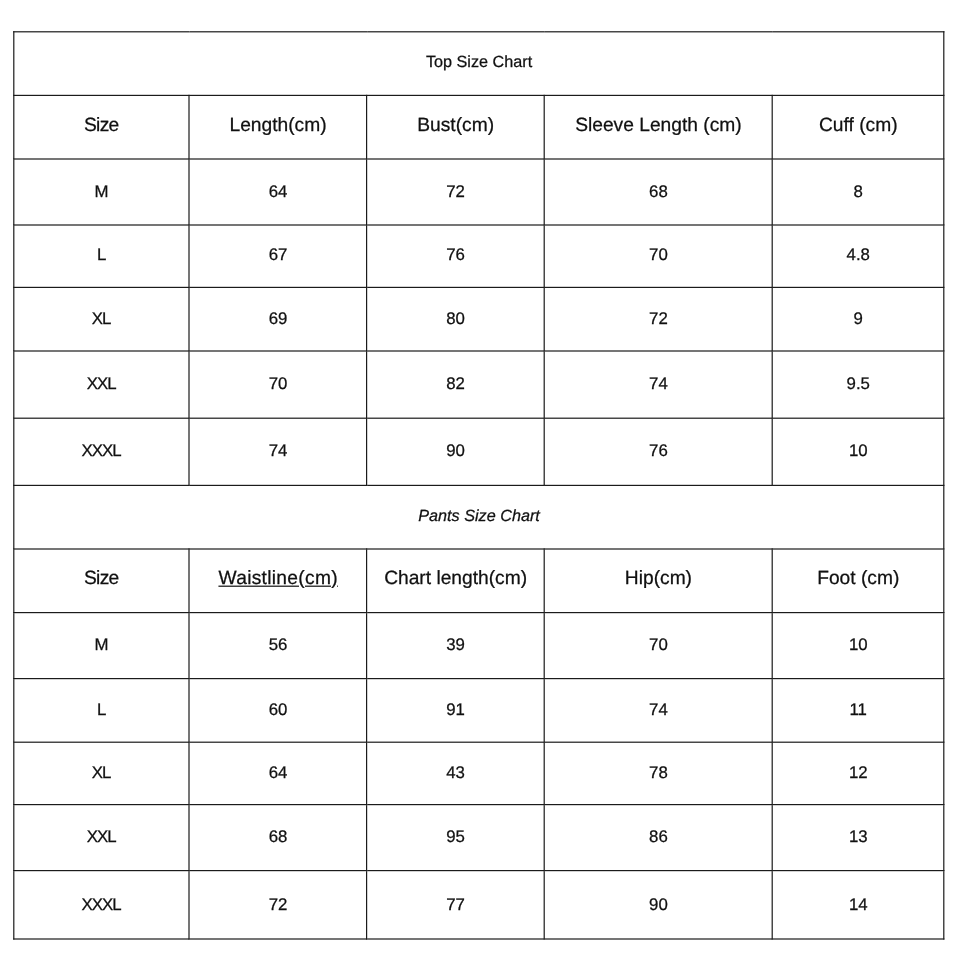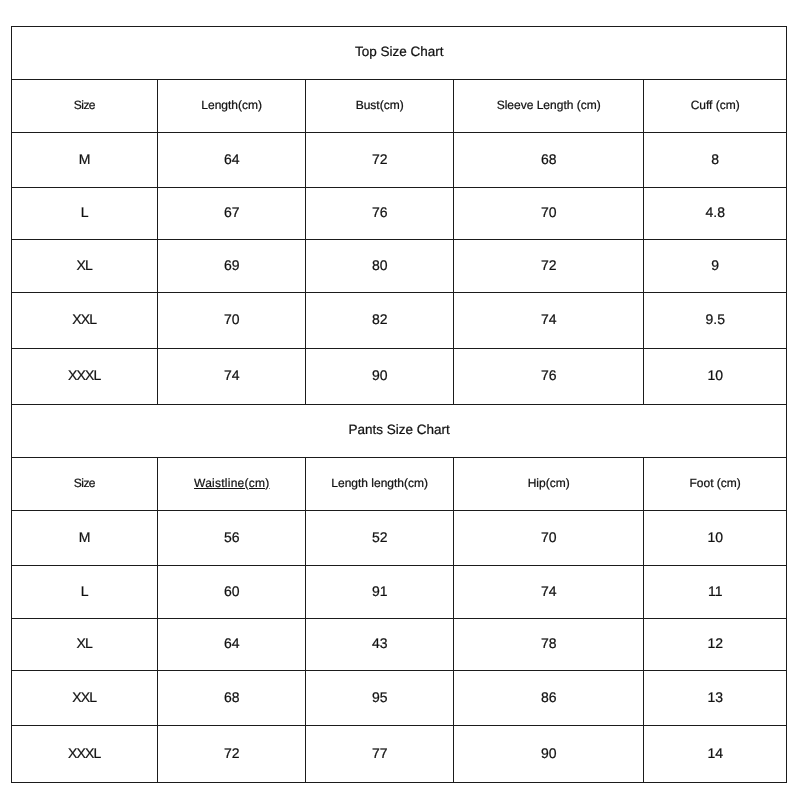--- a/index.html
+++ b/index.html
@@ -50,29 +50,29 @@
     top: -1px;
     white-space: nowrap;
   }
   tbody tr:nth-child(1) td { height: 52px; }
   tbody tr:nth-child(2) td { height: 52px; }
   tbody tr:nth-child(3) td { height: 54px; }
   tbody tr:nth-child(4) td { height: 51px; }
   tbody tr:nth-child(5) td { height: 52px; }
   tbody tr:nth-child(6) td { height: 55px; }
   tbody tr:nth-child(7) td { height: 55px; }
-  tbody tr:nth-child(8) td { height: 52px; }
+  tbody tr:nth-child(8) td { height: 52px; font-style: italic; }
   tbody tr:nth-child(9) td { height: 52px; }
   tbody tr:nth-child(10) td { height: 54px; }
   tbody tr:nth-child(11) td { height: 52px; }
   tbody tr:nth-child(12) td { height: 51px; }
   tbody tr:nth-child(13) td { height: 54px; }
   tbody tr:nth-child(14) td { height: 56px; }
   table.size-table td.section-title { font-size: 13.5px; }
-  table.size-table td.col-header    { font-size: 12px; }
+  table.size-table td.col-header    { font-size: 16px; }
   table.size-table td.data-cell     { font-size: 14px; }
   table.size-table td[data-name="size-cell"] { letter-spacing: -0.8px; text-indent: -0.8px; }
   table.size-table td[data-name="column-header-size"] { letter-spacing: -0.55px; text-indent: -0.55px; }
   table.size-table td.wide-header { letter-spacing: 0.25px; text-indent: 0.25px; text-decoration: underline; }
   col.c1 { width: 146px; }
   col.c2 { width: 148px; }
   col.c3 { width: 148px; }
   col.c4 { width: 190px; }
   col.c5 { width: 143px; }
 </style>
@@ -133,28 +133,28 @@
           <td class="data-cell" data-name="measurement-cell">90</td>
           <td class="data-cell" data-name="measurement-cell">76</td>
           <td class="data-cell" data-name="measurement-cell">10</td>
         </tr>
         <tr class="title-row" data-name="section-title-row">
           <td class="section-title" colspan="5" data-name="section-title">Pants Size Chart</td>
         </tr>
         <tr class="header-row" data-name="column-header-row">
           <td class="col-header" data-name="column-header-size">Size</td>
           <td class="col-header wide-header" data-name="column-header-measure-1">Waistline(cm)</td>
-          <td class="col-header" data-name="column-header-measure-2">Length length(cm)</td>
+          <td class="col-header" data-name="column-header-measure-2">Chart length(cm)</td>
           <td class="col-header" data-name="column-header-measure-3">Hip(cm)</td>
           <td class="col-header" data-name="column-header-measure-4">Foot (cm)</td>
         </tr>
         <tr class="data-row" data-name="table-row">
           <td class="data-cell" data-name="size-cell">M</td>
           <td class="data-cell" data-name="measurement-cell">56</td>
-          <td class="data-cell" data-name="measurement-cell">52</td>
+          <td class="data-cell" data-name="measurement-cell">39</td>
           <td class="data-cell" data-name="measurement-cell">70</td>
           <td class="data-cell" data-name="measurement-cell">10</td>
         </tr>
         <tr class="data-row" data-name="table-row">
           <td class="data-cell" data-name="size-cell">L</td>
           <td class="data-cell" data-name="measurement-cell">60</td>
           <td class="data-cell" data-name="measurement-cell">91</td>
           <td class="data-cell" data-name="measurement-cell">74</td>
           <td class="data-cell" data-name="measurement-cell">11</td>
         </tr>

